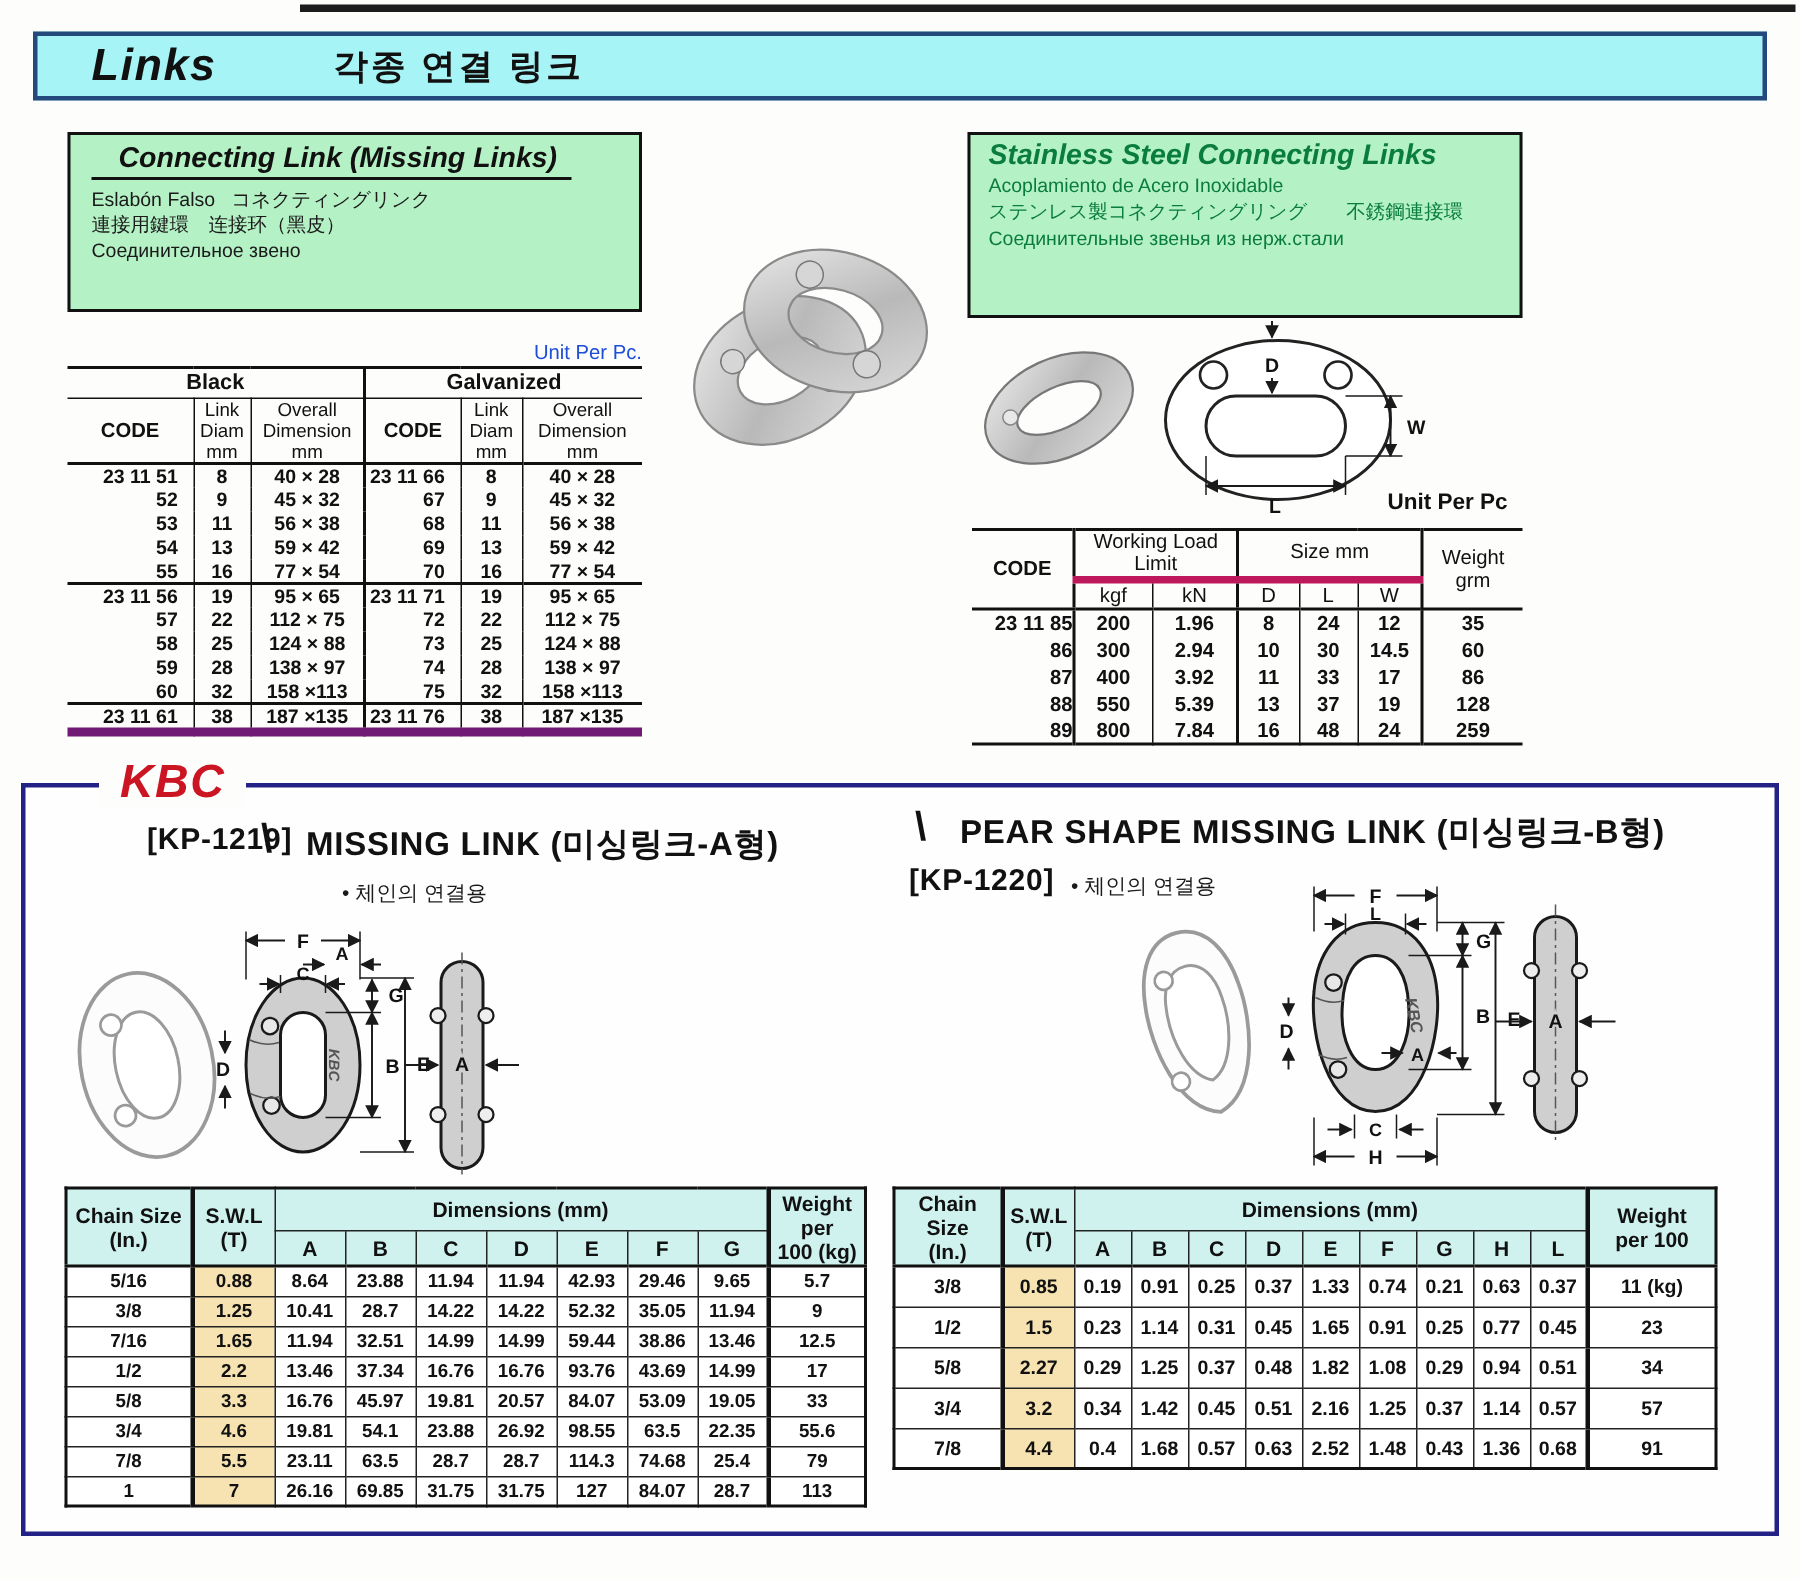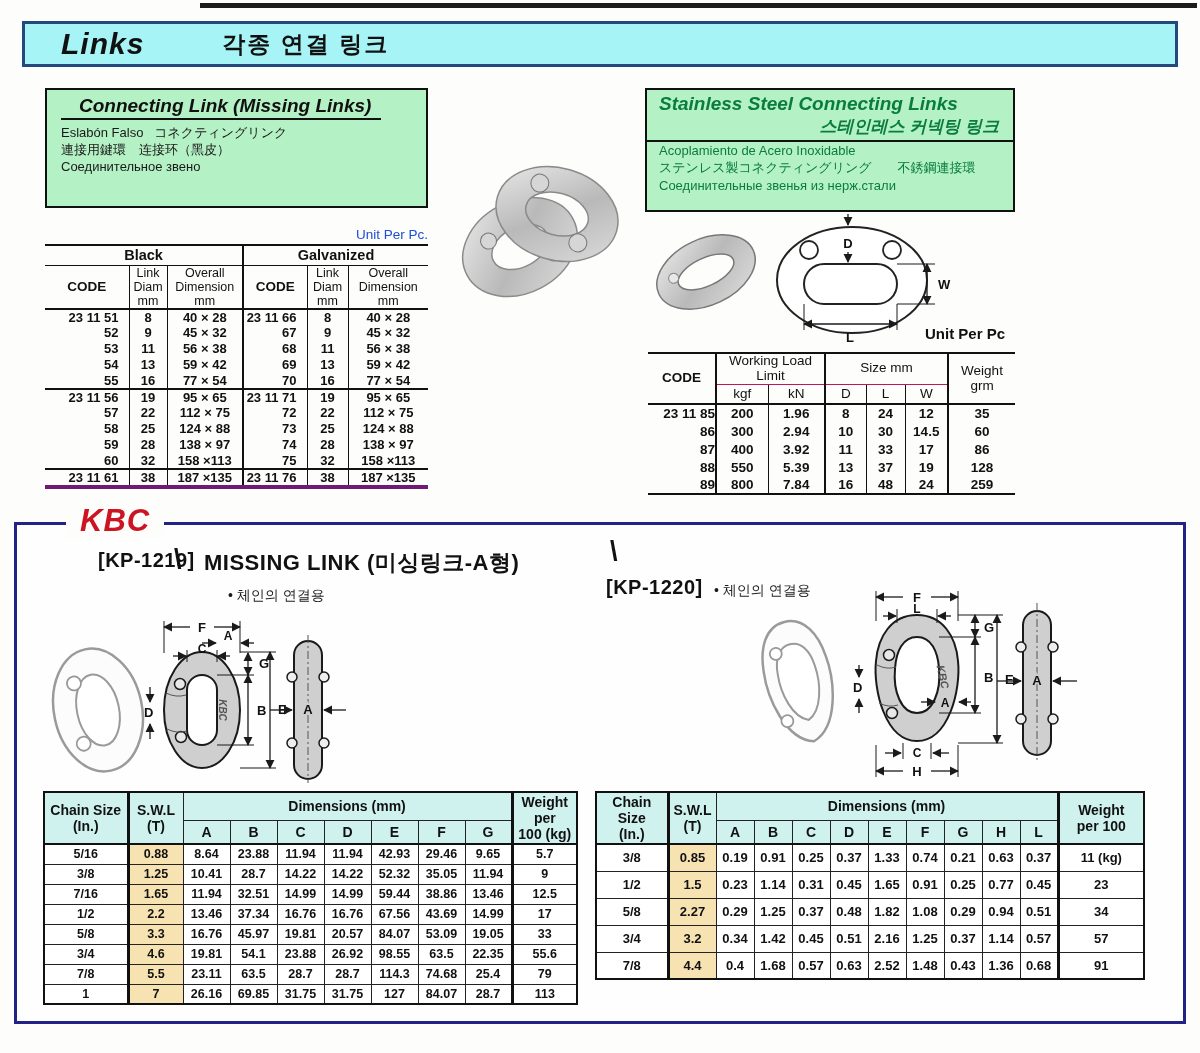--- a/index.html
+++ b/index.html
@@ -29,39 +29,39 @@
   .gbox-r .bt { font-size:19px; font-weight:bold; font-style:italic; padding:3px 0 0 12px; }
   .gbox-r .bk { font-size:17px; font-weight:bold; font-style:italic; text-align:right; padding:0 14px 2px 0; border-bottom:2px solid #111; }
   .gbox-r .alt { font-size:13px; line-height:1.34; padding-left:12px; white-space:pre-wrap; }
   .gbox-r .alt:first-of-type { padding-top:3px; }
 
   
   .unit-l { left:45px; top:227px; width:383px; text-align:right; font-size:13.5px; color:#1d4ed8; }
 
   
   #t-connecting { left:45px; top:244px; width:383px; border-collapse:collapse; table-layout:fixed;
-                  border-top:2px solid #111; border-bottom:4px solid #701a75; font-family:"Liberation Sans",sans-serif; }
+                  border-top:2px solid #111; border-bottom:6px solid #701a75; font-family:"Liberation Sans",sans-serif; }
   #t-connecting th, #t-connecting td { padding:0 2px; }
   #t-connecting .grp-h th { font-size:14.5px; font-weight:bold; border-bottom:1px solid #111; height:20px; }
   #t-connecting .col-h th { font-size:12.5px; font-weight:normal; border-bottom:2px solid #111; height:42px;
                             white-space:pre-line; line-height:1.12; vertical-align:middle; }
   #t-connecting .col-h th.thcode { font-weight:bold; font-size:13.5px; }
   #t-connecting tbody td { font-size:13px; font-weight:bold; height:16px; line-height:15px; text-align:center; }
   #t-connecting .cc0, #t-connecting .cc3 { text-align:right; padding-right:10px; }
   #t-connecting .bl1 { border-left:1px solid #111; }
   #t-connecting .bl2 { border-left:2px solid #111; }
   #t-connecting tbody tr.grp td { border-top:2px solid #111; }
 
   
   #t-stainless { left:648px; top:352px; width:367px; border-collapse:collapse; table-layout:fixed;
                  border-top:2px solid #111; border-bottom:2px solid #111; }
   #t-stainless th { font-weight:normal; vertical-align:middle; white-space:pre-line; line-height:1.1; }
   #t-stainless .thcode { font-weight:bold; font-size:14px; }
   #t-stainless .r1 th { font-size:13.5px; height:26px; }
-  #t-stainless .r1 .mid { border-bottom:1px solid #be185d; }
+  #t-stainless .r1 .mid { border-bottom:5px solid #be185d; }
   #t-stainless .r2 th { font-size:13.5px; height:20px; border-bottom:2px solid #111; }
   #t-stainless .rs { border-bottom:2px solid #111; }
   #t-stainless tbody td { font-size:13.5px; font-weight:bold; height:18px; text-align:center; line-height:17px; }
   #t-stainless .sc0 { text-align:right; }
   #t-stainless .bl1 { border-left:1px solid #111; }
   #t-stainless .bl2 { border-left:2px solid #111; }
 
   
   .kbc-box { left:14px; top:522px; width:1172px; height:502px; border:3px solid #232387; background:#fefefe; }
   .kbc-logo { left:66px; top:503px; background:#fdfdfc; padding:0 14px; font-size:31px; font-weight:bold;
@@ -129,21 +129,20 @@
     </g>
     <g transform="rotate(16 122 72)">
       <path d="M60,72 a62,46 0 1,0 124,0 a62,46 0 1,0 -124,0 M90,72 a32,21 0 1,1 64,0 a32,21 0 1,1 -64,0" fill-rule="evenodd" fill="url(#g1)" stroke="#8a8a8a" stroke-width="1.5"></path>
       <circle cx="97" cy="47" r="9" fill="#d6d6d6" stroke="#777"></circle>
       <circle cx="150" cy="94" r="9" fill="#d6d6d6" stroke="#777"></circle>
     </g>
   </svg>
 
   <div class="abs gbox gbox-r">
     <div class="bt">Stainless Steel Connecting Links</div>
-    <div class="bk">스테인레스 커넥팅 링크</div>
     <div class="alt"><span>Acoplamiento de Acero Inoxidable</span><br><span>ステンレス製コネクティングリング　　不銹鋼連接環</span><br><span>Соединительные звенья из нерж.стали</span></div>
   </div>
 
   <svg class="abs" style="left:644px; top:222px;" width="125" height="100" viewBox="0 0 125 100">
     <g transform="rotate(-25 62 50)">
       <path d="M10,50 a52,33 0 1,0 104,0 a52,33 0 1,0 -104,0 M32,50 a30,14 0 1,1 60,0 a30,14 0 1,1 -60,0" fill-rule="evenodd" fill="url(#g1)" stroke="#777" stroke-width="1.5"></path>
       <circle cx="30" cy="42" r="5" fill="#e8e8e8" stroke="#888"></circle>
     </g>
   </svg>
 
@@ -374,20 +373,21 @@
 
   <div class="abs kbc-box"></div>
   <div class="abs kbc-logo">KBC</div>
 
   <div class="abs kp-code" style="left:98px; top:549px;">[KP-1219]</div>
   <span class="abs kp-slash" style="left:174px; top:544px;">\</span>
   <div class="abs kp-title" style="left:204px; top:548px;">MISSING LINK (미싱링크-A형)</div>
   <div class="abs kp-note" style="left:228px; top:587px;">• 체인의 연결용</div>
 
   <span class="abs kp-slash" style="left:610px; top:536px;">\</span>
+  <div class="abs kp-title" style="left:640px; top:540px;">PEAR SHAPE MISSING LINK (미싱링크-B형)</div>
   <div class="abs kp-code" style="left:606px; top:576px;">[KP-1220]</div>
   <div class="abs kp-note" style="left:714px; top:582px;">• 체인의 연결용</div>
 
   <svg class="abs" style="left:30px; top:613px;" width="340" height="172" viewBox="0 0 340 172">
     <defs>
       <marker id="m4" viewBox="0 0 10 10" refX="9" refY="5" markerWidth="7" markerHeight="7" orient="auto-start-reverse">
         <path d="M0,0L10,5L0,10z" fill="#1a1a1a"></path>
       </marker>
     </defs>
     <g transform="rotate(-12 68 97)">
@@ -576,21 +576,21 @@
           <td>13.46</td>
           <td class="wtcol">12.5</td>
         </tr>
         <tr>
           <td class="chain">1/2</td>
           <td class="swlcell">2.2</td>
           <td>13.46</td>
           <td>37.34</td>
           <td>16.76</td>
           <td>16.76</td>
-          <td>67.56</td>
+          <td>93.76</td>
           <td>43.69</td>
           <td>14.99</td>
           <td class="wtcol">17</td>
         </tr>
         <tr>
           <td class="chain">5/8</td>
           <td class="swlcell">3.3</td>
           <td>16.76</td>
           <td>45.97</td>
           <td>19.81</td>

